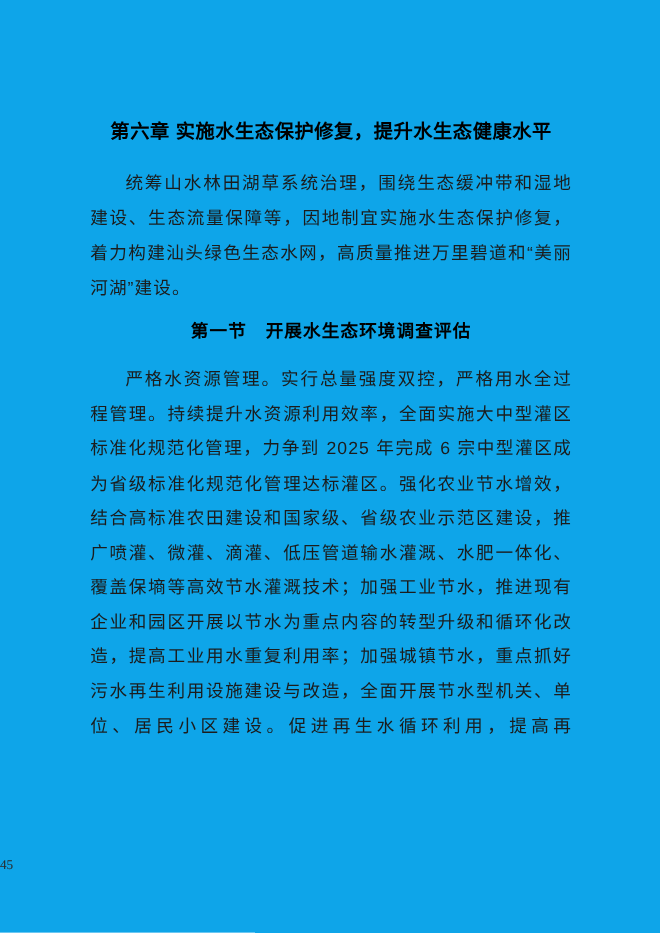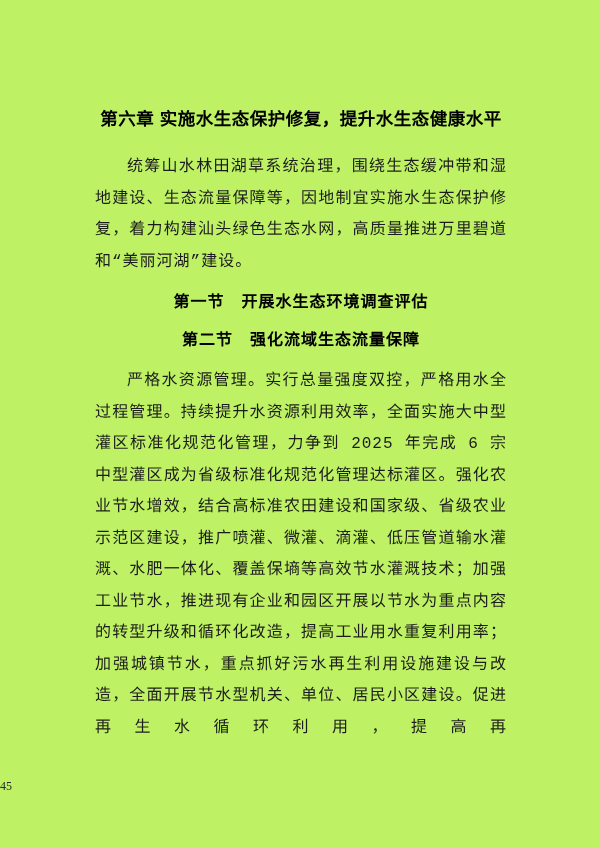--- a/index.html
+++ b/index.html
@@ -5,45 +5,45 @@
   html, body {
     margin: 0;
     padding: 0;
     background: #ffffff;
   }
   .page {
     position: relative;
     width: 600px;
     height: 848px;
     margin: 0 auto;
-    background: #bef264;
+    background: #0ea5e9;
     box-sizing: border-box;
     padding: 106px 80px 0 82px;
     overflow: hidden;
     color: #111111;
   }
   .chapter-title {
     font-family: "Liberation Sans", sans-serif;
     font-weight: bold;
     font-size: 17.5px;
     line-height: 26px;
     text-align: center;
     letter-spacing: 0.5px;
     color: #000000;
     margin: 0 0 20px 0;
   }
   .body-para {
-    font-family: Liberation Mono, monospace;
+    font-family: Liberation Sans, sans-serif;
     font-size: 16px;
     line-height: 31.5px;
     letter-spacing: 1px;
     text-align: justify;
     text-indent: 2em;
     color: #1c1c1c;
-    margin: 13px;
+    margin: 0;
   }
   .body-para.continues {
     text-align-last: justify;
   }
   .section-heading {
     font-family: Liberation Serif, serif;
     font-weight: bold;
     font-size: 16px;
     line-height: 20px;
     text-align: center;
@@ -71,19 +71,18 @@
 
 <div class="page">
 
   <h1 class="chapter-title">第六章 实施水生态保护修复，提升水生态健康水平</h1>
 
   <p class="body-para">统筹山水林田湖草系统治理，围绕生态缓冲带和湿地建设、生态流量保障等，因地制宜实施水生态保护修复，着力构建汕头绿色生态水网，高质量推进万里碧道和“美丽河湖”建设。</p>
 
   <h2 class="section-heading">第一节　开展水生态环境调查评估</h2>
 
 
-  <h2 class="section-heading second">第二节　强化流域生态流量保障</h2>
 
   <p class="body-para continues">严格水资源管理。实行总量强度双控，严格用水全过程管理。持续提升水资源利用效率，全面实施大中型灌区标准化规范化管理，力争到 2025 年完成 6 宗中型灌区成为省级标准化规范化管理达标灌区。强化农业节水增效，结合高标准农田建设和国家级、省级农业示范区建设，推广喷灌、微灌、滴灌、低压管道输水灌溉、水肥一体化、覆盖保墒等高效节水灌溉技术；加强工业节水，推进现有企业和园区开展以节水为重点内容的转型升级和循环化改造，提高工业用水重复利用率；加强城镇节水，重点抓好污水再生利用设施建设与改造，全面开展节水型机关、单位、居民小区建设。促进再生水循环利用，提高再</p>
 
   <div class="page-number">45</div>
 
 </div>
 
 </body></html>

